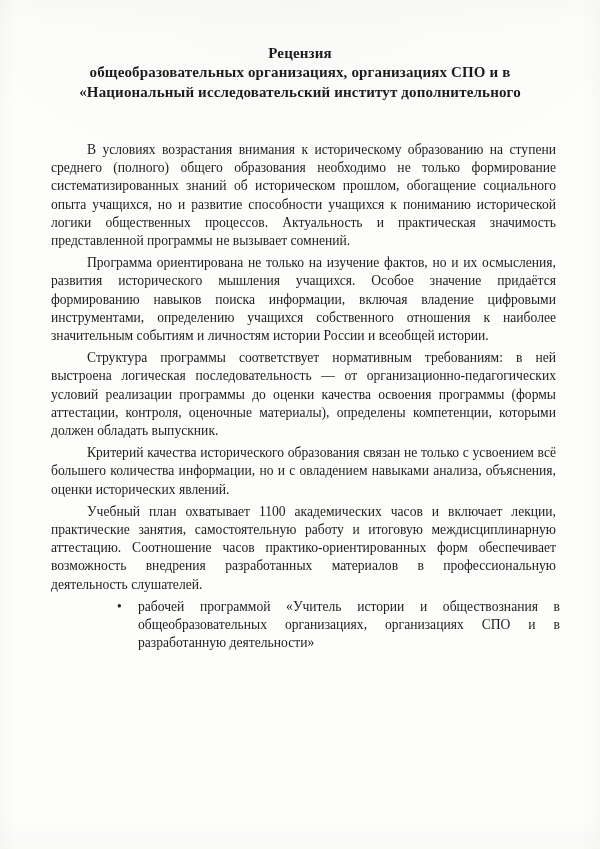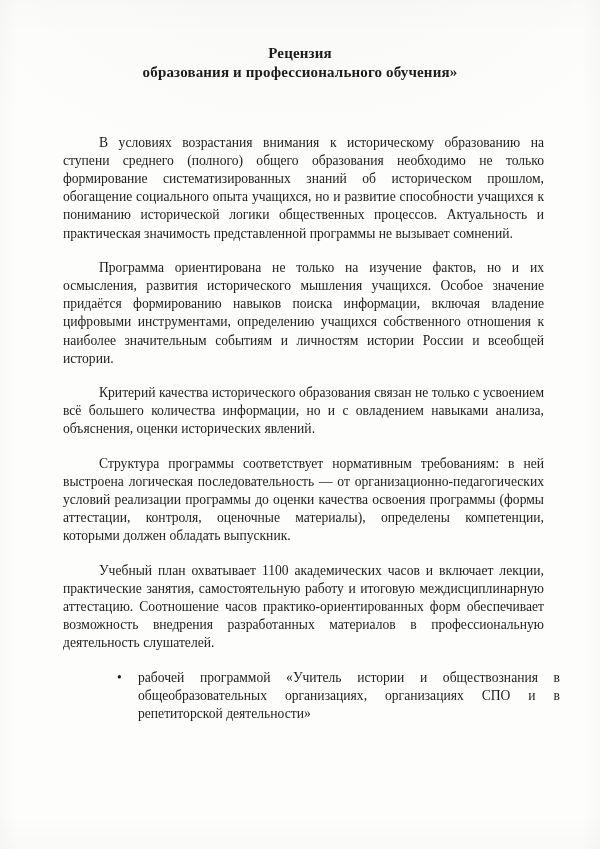--- a/index.html
+++ b/index.html
@@ -31,21 +31,21 @@
   }
   .title-line {
     white-space: nowrap;
   }
   .body-block {
     padding: 35px 40px 0 47px;
     font-size: 13.6px;
     line-height: 18.2px;
   }
   .para {
-    margin: 16px;
+    margin: 4px;
     text-indent: 36px;
     text-align: justify;
     text-align-last: left;
   }
   .bullet-row {
     display: flex;
     margin-left: 70px;
   }
   .bullet-marker {
     flex: 0 0 21px;
@@ -58,29 +58,30 @@
     text-align-last: left;
   }
 </style>
 </head>
 <body>
 
 <div class="page">
 
   <div class="title-block">
     <div class="title-line">Рецензия</div>
-    <div class="title-line">образования и профессионального обучения»</div>
+    <div class="title-line">общеобразовательных организациях, организациях СПО и в</div>
+    <div class="title-line">«Национальный исследовательский институт дополнительного</div>
   </div>
 
   <div class="body-block">
     <p class="para">В условиях возрастания внимания к историческому образованию на ступени среднего (полного) общего образования необходимо не только формирование систематизированных знаний об историческом прошлом, обогащение социального опыта учащихся, но и развитие способности учащихся к пониманию исторической логики общественных процессов. Актуальность и практическая значимость представленной программы не вызывает сомнений.</p>
     <p class="para">Программа ориентирована не только на изучение фактов, но и их осмысления, развития исторического мышления учащихся. Особое значение придаётся формированию навыков поиска информации, включая владение цифровыми инструментами, определению учащихся собственного отношения к наиболее значительным событиям и личностям истории России и всеобщей истории.</p>
+    <p class="para">Структура программы соответствует нормативным требованиям: в ней выстроена логическая последовательность — от организационно-педагогических условий реализации программы до оценки качества освоения программы (формы аттестации, контроля, оценочные материалы), определены компетенции, которыми должен обладать выпускник.</p>
     <p class="para">Критерий качества исторического образования связан не только с усвоением всё большего количества информации, но и с овладением навыками анализа, объяснения, оценки исторических явлений.</p>
-    <p class="para">Структура программы соответствует нормативным требованиям: в ней выстроена логическая последовательность — от организационно-педагогических условий реализации программы до оценки качества освоения программы (формы аттестации, контроля, оценочные материалы), определены компетенции, которыми должен обладать выпускник.</p>
     <p class="para">Учебный план охватывает 1100 академических часов и включает лекции, практические занятия, самостоятельную работу и итоговую междисциплинарную аттестацию. Соотношение часов практико-ориентированных форм обеспечивает возможность внедрения разработанных материалов в профессиональную деятельность слушателей.</p>
 
     <div class="bullet-row">
       <span class="bullet-marker">•</span>
-      <div class="bullet-text">рабочей программой «Учитель истории и обществознания в общеобразовательных организациях, организациях СПО и в репетиторской деятельности»</div>
+      <div class="bullet-text">рабочей программой «Учитель истории и обществознания в общеобразовательных организациях, организациях СПО и в разработанную деятельности»</div>
     </div>
   </div>
 
 </div>
 
 </body></html>

